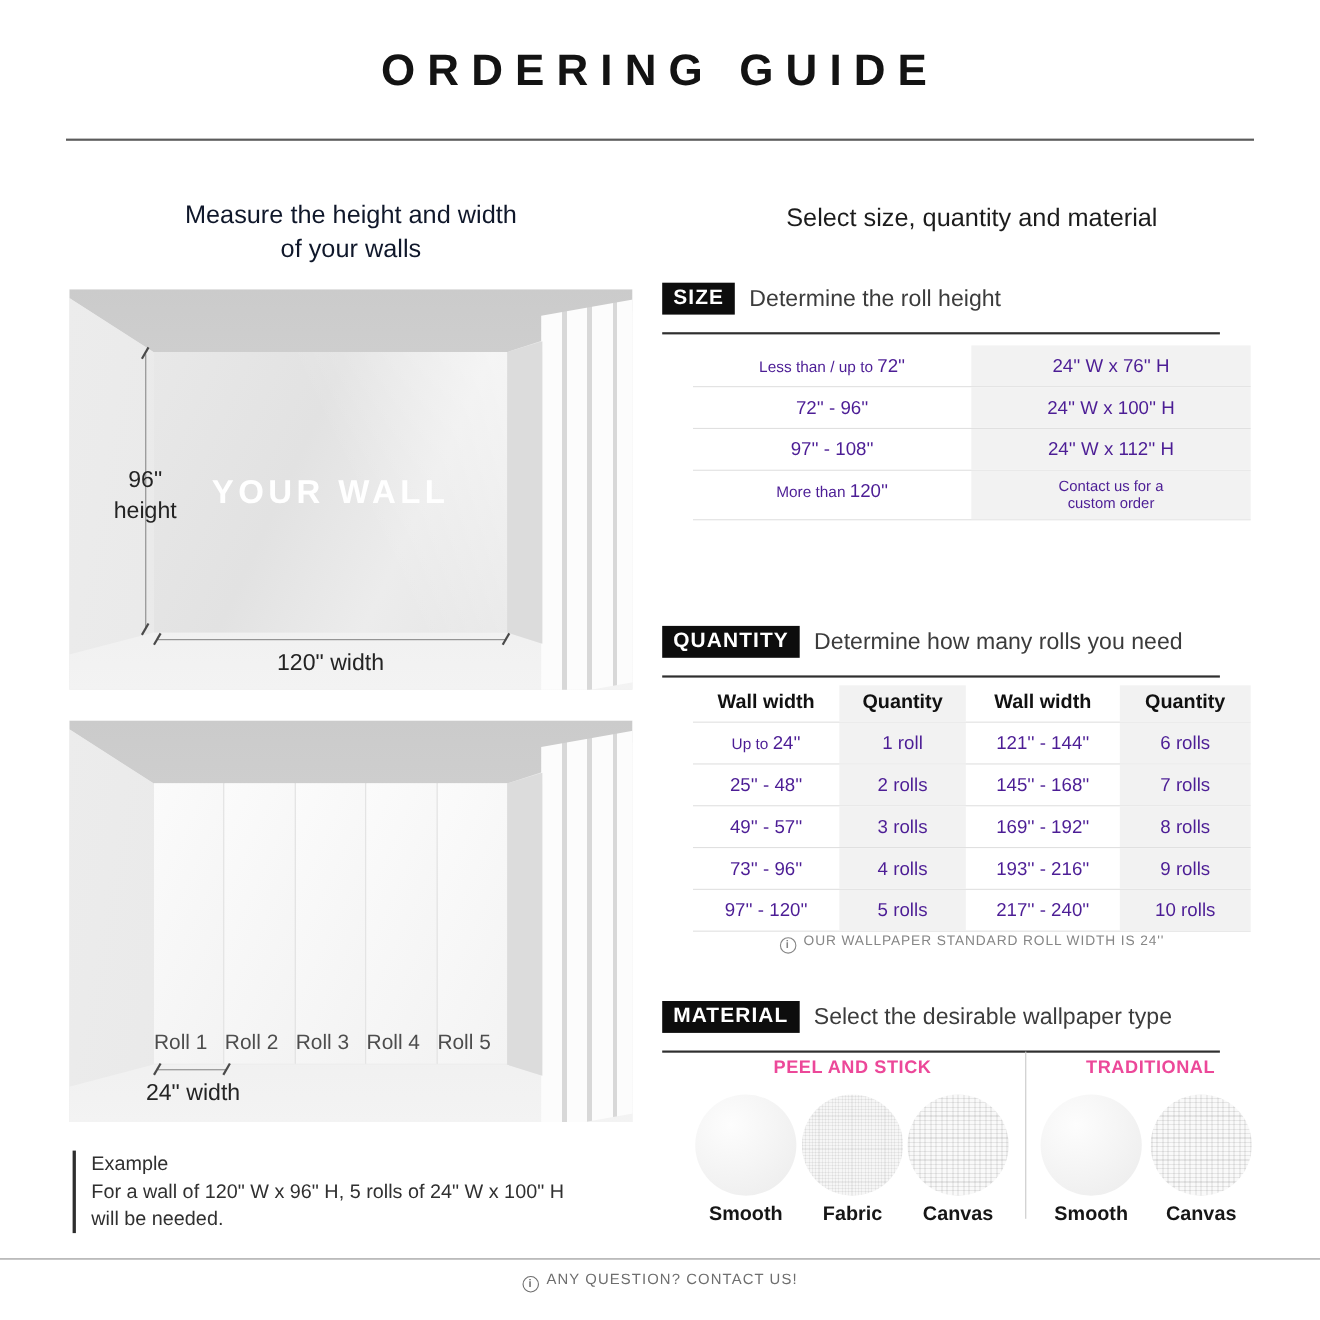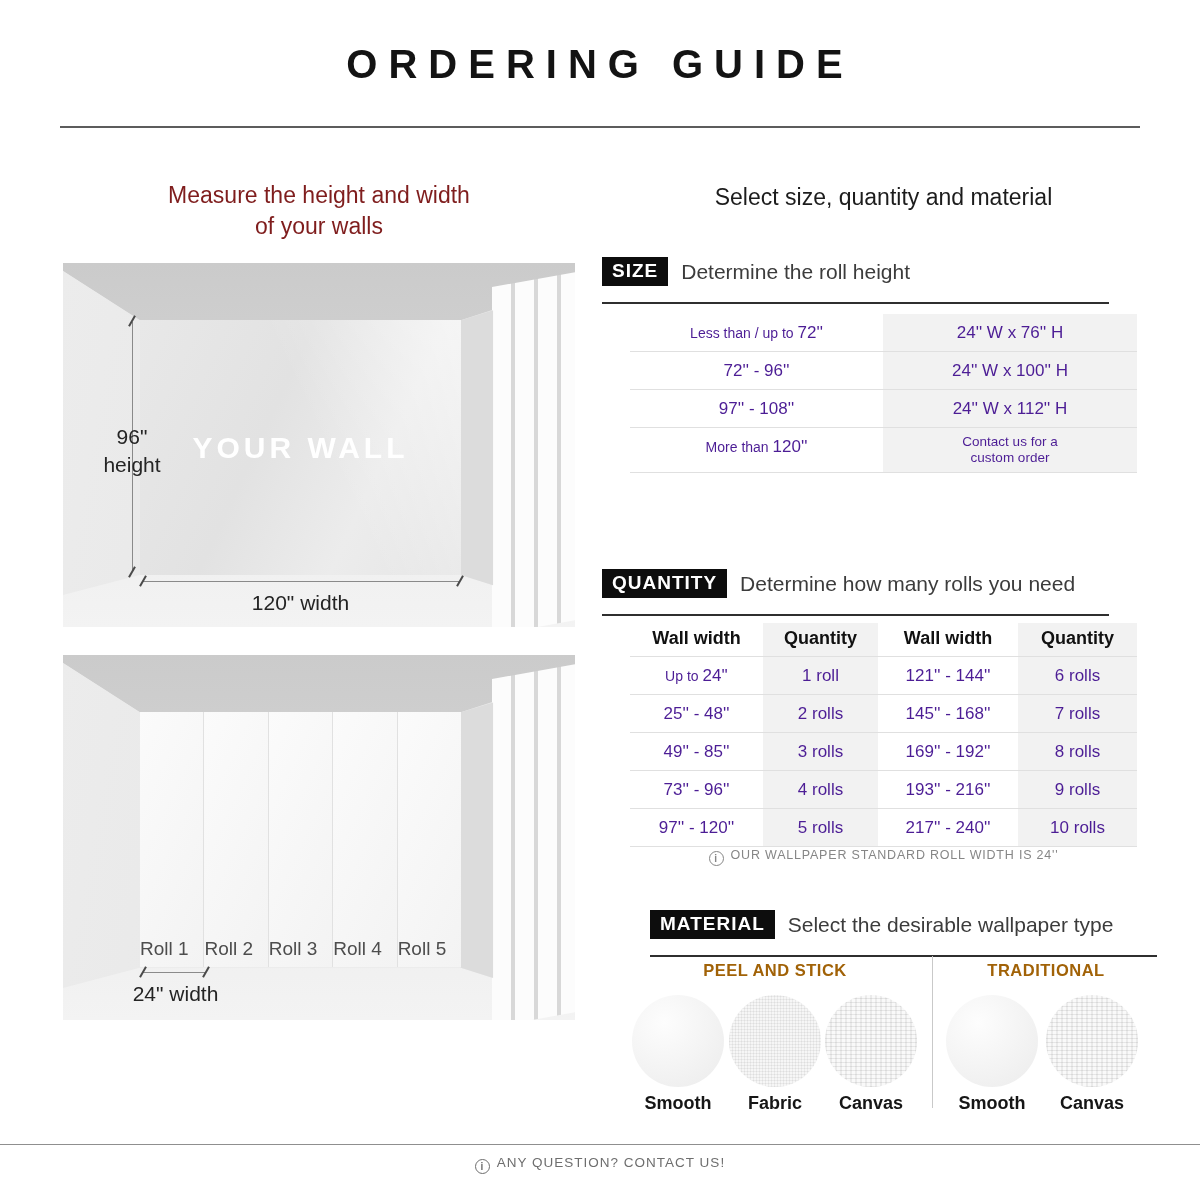--- a/index.html
+++ b/index.html
@@ -9,21 +9,21 @@
     font-family:"Liberation Sans", sans-serif; color:#1d1d1d; overflow:hidden;
   }
   
   .title {
     position:absolute; top:42px; left:0; width:100%; text-align:center;
     font-size:40px; letter-spacing:11px; font-weight:700; color:#131313;
   }
   .rule-top { position:absolute; left:60px; top:126px; width:1080px; height:2px; background:#5c5c5c; }
 
   
-  .left-heading  { position:absolute; left:63px;  top:180px; width:512px; text-align:center; font-size:23px; line-height:31px; color:#7f1d1d; }
+  .left-heading  { position:absolute; left:63px;  top:180px; width:512px; text-align:center; font-size:23px; line-height:31px; color:#0f172a; }
   .right-heading { position:absolute; left:630px; top:184px; width:507px; text-align:center; font-size:23px; color:#1c1c1c; }
 
   
   .room { position:absolute; left:63px; width:512px; background:#ebebeb; overflow:hidden; }
   .room1 { top:263px; height:364px; }
   .room2 { top:655px; height:365px; }
   .room .ceiling { position:absolute; inset:0; background:linear-gradient(to bottom,#cbcbcb,#dedede);
     clip-path:polygon(0 0, 100% 0, 100% 5.5%, 77.7% 15.7%, 15% 15.7%, 0 2.2%); }
   .room .wall-left { position:absolute; inset:0; background:linear-gradient(100deg,#ececec,#e2e2e2);
     clip-path:polygon(0 2.2%, 15% 15.7%, 15% 85.7%, 0 91.2%); }
@@ -60,21 +60,21 @@
 
   
   .example { position:absolute; left:66px; top:1046px; border-left:3px solid #2e2e2e; padding-left:14px;
     font-size:18px; line-height:25px; color:#303030; }
 
   
   .section-head { position:absolute; left:602px; width:507px; display:flex; align-items:center; gap:13px;
     border-bottom:2px solid #2f2f2f; padding-bottom:16px; }
   .head-size     { top:257px; }
   .head-quantity { top:569px; }
-  .head-material { top:910px;margin-left:48px; }
+  .head-material { top:910px; }
   .badge { background:#0d0d0d; color:#ffffff; font-weight:bold; font-size:19px; letter-spacing:1px; padding:3px 10px 4px; }
   .subtitle { font-size:21px; color:#3c3c3c; }
 
   
   .tbl { position:absolute; left:630px; width:507px; }
   .size-table { top:314px; }
   .qty-table  { top:623px; }
   .t-row { display:flex; border-bottom:1px solid #e0e0e0; }
   .t-cell { text-align:center; color:#4c1d95; font-size:17px; padding:8.5px 0; }
   .t-head .t-cell { color:#111111; font-weight:bold; font-size:18px; padding:5px 0 7px; }
@@ -87,21 +87,21 @@
   .two-line { font-size:13.5px; line-height:16px; padding:6px 0; }
   .two-line span { display:inline-block; max-width:130px; }
 
   .note { position:absolute; left:630px; top:848px; width:507px; text-align:center;
     font-size:12.5px; letter-spacing:0.8px; color:#868686; }
   .info-icon { display:inline-flex; align-items:center; justify-content:center;
     width:15px; height:15px; border:1.2px solid currentColor; border-radius:50%;
     font-size:10px; font-weight:bold; margin-right:7px; vertical-align:-3px; }
 
   
-  .mat-title { position:absolute; top:961px; text-align:center; font-weight:bold; font-size:16.5px; letter-spacing:0.5px; color:#a16207; }
+  .mat-title { position:absolute; top:961px; text-align:center; font-weight:bold; font-size:16.5px; letter-spacing:0.5px; color:#ec4899; }
   .mat-title1 { left:630px; width:290px; }
   .mat-title2 { left:946px; width:200px; }
   .mat-divider { position:absolute; left:932px; top:956px; width:1px; height:152px; background:#c9c9c9; }
   .swatch { position:absolute; top:995px; width:92px; height:92px; border-radius:50%; }
   .tex-smooth { background:radial-gradient(circle at 35% 30%, #fdfdfd 0%, #f5f5f5 45%, #efefef 78%, #f4f4f4 100%); }
   .tex-fabric { background-color:#f6f6f6;
     background-image:repeating-linear-gradient(0deg, rgba(0,0,0,0.05) 0 1px, transparent 1px 3px),
                      repeating-linear-gradient(90deg, rgba(0,0,0,0.05) 0 1px, transparent 1px 3px); }
   .tex-canvas { background-color:#f9f9f9;
     background-image:repeating-linear-gradient(0deg, rgba(0,0,0,0.08) 0 1px, transparent 1px 4px),
@@ -172,20 +172,25 @@
       <div class="panel">
         <div class="roll-label">Roll 5</div>
       </div>
     </div>
     <div class="measure-h measure-h2"></div>
     <div class="tick tick-h2-l"></div>
     <div class="tick tick-h2-r"></div>
     <div class="label-width2">24" width</div>
   </div>
 
+  <div class="example">
+    <div>Example</div>
+    <div>For a wall of 120" W x 96" H, 5 rolls of 24" W x 100" H</div>
+    <div>will be needed.</div>
+  </div>
 
   <div class="right-heading">Select size, quantity and material</div>
 
   <div class="section-head head-size">
     <span class="badge">SIZE</span>
     <span class="subtitle">Determine the roll height</span>
   </div>
   <div class="tbl size-table">
     <div class="t-row">
       <div class="t-cell c1"><span class="cell-small">Less than / up to </span><span>72''</span></div>
@@ -222,21 +227,21 @@
       <div class="t-cell c3">121'' - 144''</div>
       <div class="t-cell c4 alt">6 rolls</div>
     </div>
     <div class="t-row">
       <div class="t-cell c1">25'' - 48''</div>
       <div class="t-cell c2 alt">2 rolls</div>
       <div class="t-cell c3">145'' - 168''</div>
       <div class="t-cell c4 alt">7 rolls</div>
     </div>
     <div class="t-row">
-      <div class="t-cell c1">49'' - 85''</div>
+      <div class="t-cell c1">49'' - 57''</div>
       <div class="t-cell c2 alt">3 rolls</div>
       <div class="t-cell c3">169'' - 192''</div>
       <div class="t-cell c4 alt">8 rolls</div>
     </div>
     <div class="t-row">
       <div class="t-cell c1">73'' - 96''</div>
       <div class="t-cell c2 alt">4 rolls</div>
       <div class="t-cell c3">193'' - 216''</div>
       <div class="t-cell c4 alt">9 rolls</div>
     </div>

